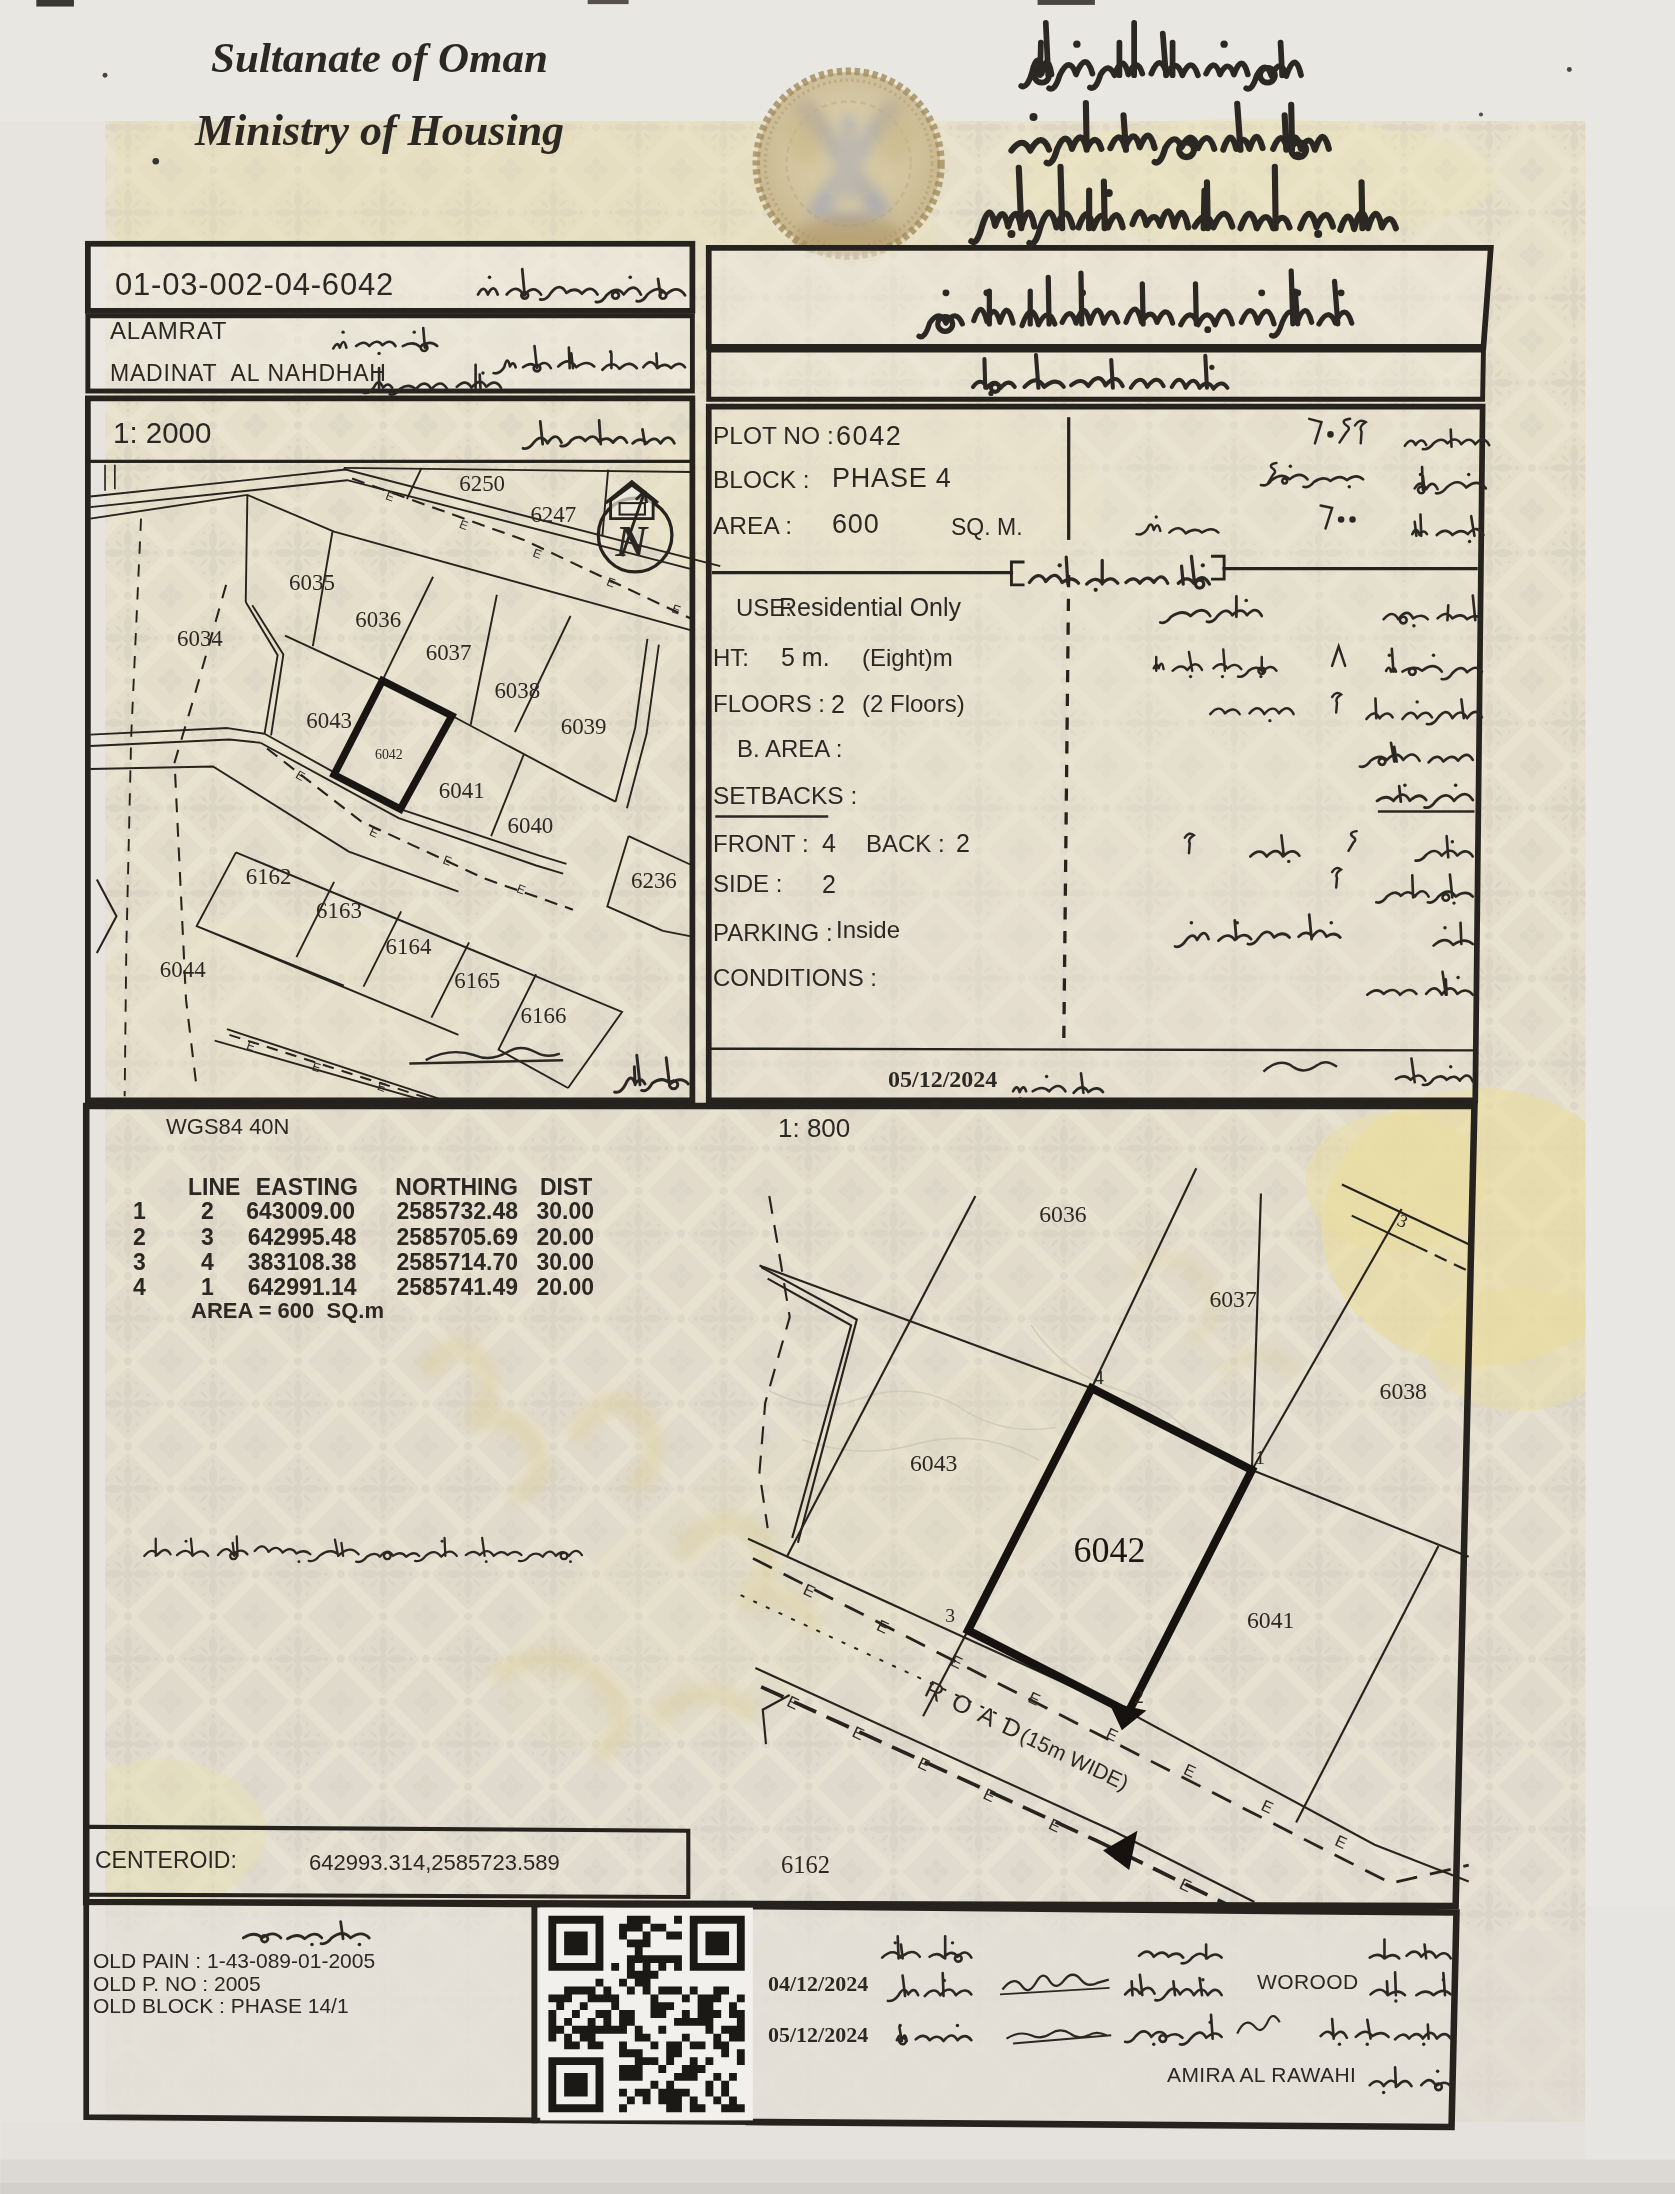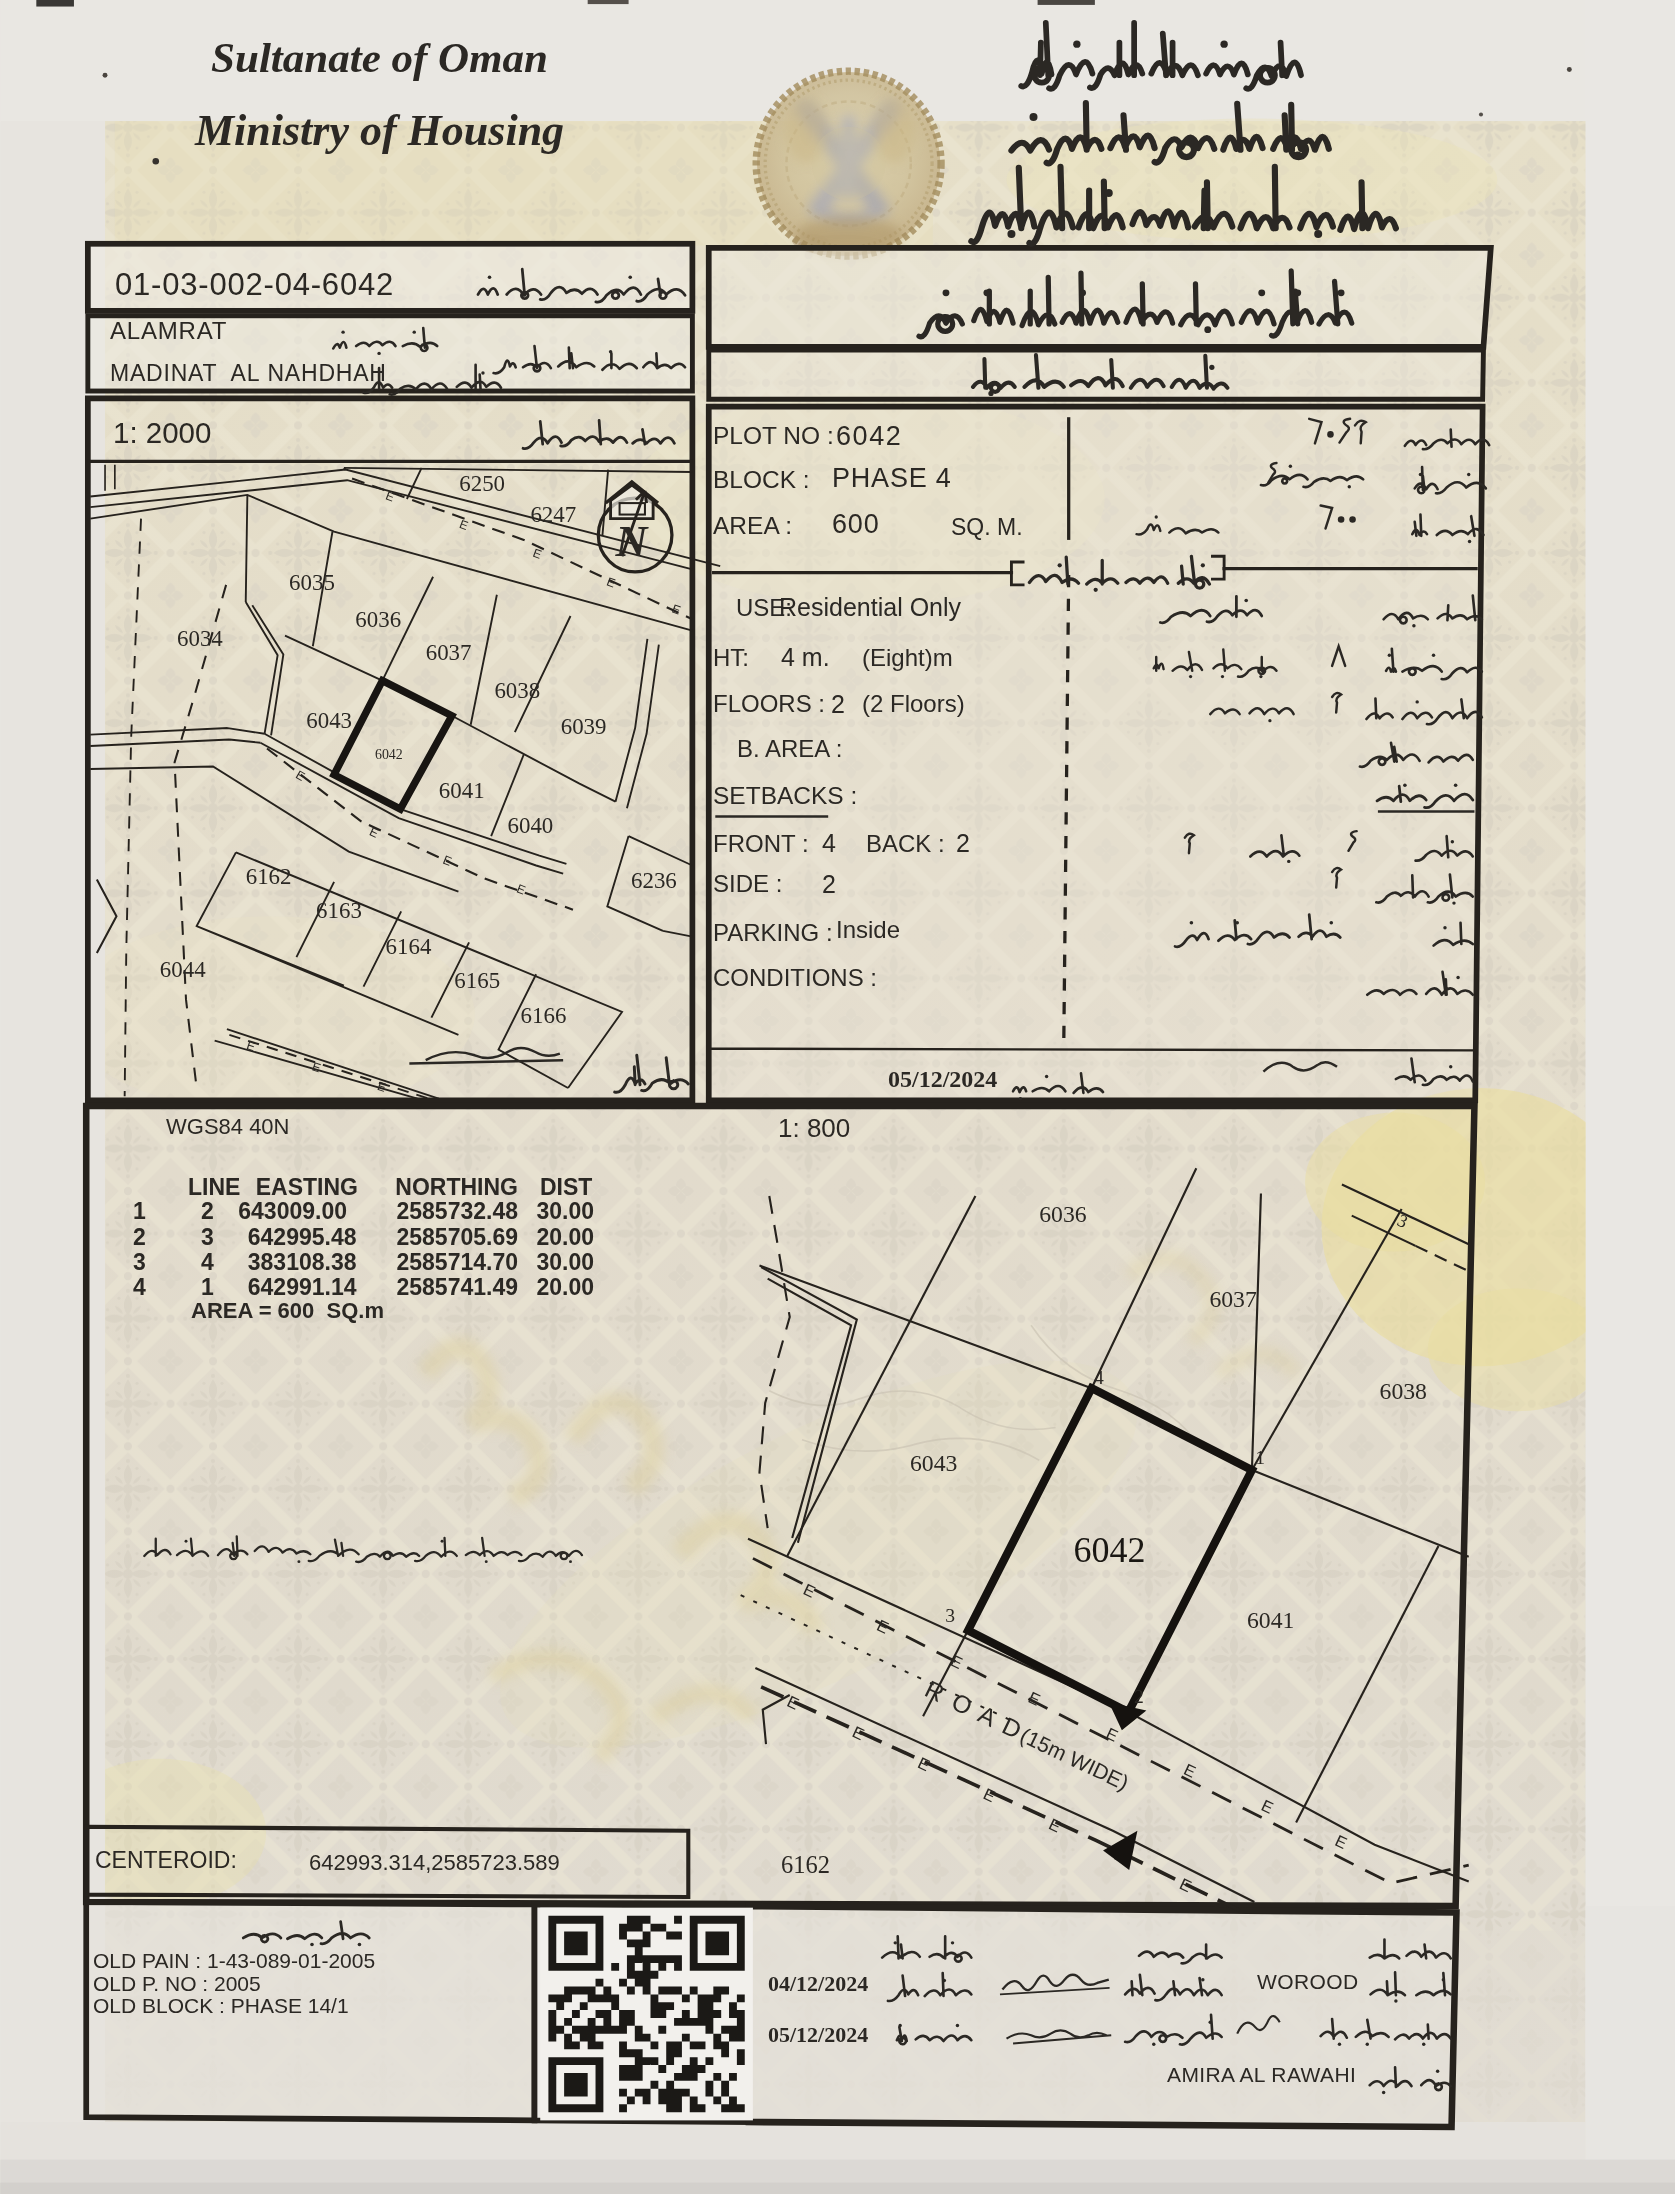--- a/index.html
+++ b/index.html
@@ -417,21 +417,21 @@
     <div class="t" style="left:713px;top:422px;font-size:24.5px;font-family:'Liberation Sans',sans-serif;">PLOT NO :</div>
     <div class="t" style="left:836px;top:421px;font-size:27px;font-family:'Liberation Sans',sans-serif;letter-spacing:1.6px;">6042</div>
     <div class="t" style="left:713px;top:466px;font-size:24.5px;font-family:'Liberation Sans',sans-serif;">BLOCK :</div>
     <div class="t" style="left:832px;top:463px;font-size:27px;font-family:'Liberation Sans',sans-serif;letter-spacing:0.8px;">PHASE 4</div>
     <div class="t" style="left:713px;top:512px;font-size:24.5px;font-family:'Liberation Sans',sans-serif;">AREA :</div>
     <div class="t" style="left:832px;top:509px;font-size:27px;font-family:'Liberation Sans',sans-serif;letter-spacing:0.8px;">600</div>
     <div class="t" style="left:951px;top:515px;font-size:23px;font-family:'Liberation Sans',sans-serif;">SQ. M.</div>
     <div class="t" style="left:713px;top:595px;font-size:24px;font-family:'Liberation Sans',sans-serif;padding-left:23px;">USE:</div>
     <div class="t" style="left:779px;top:593px;font-size:25px;font-family:'Liberation Sans',sans-serif;">Residential Only</div>
     <div class="t" style="left:713px;top:645px;font-size:24px;font-family:'Liberation Sans',sans-serif;">HT:</div>
-    <div class="t" style="left:781px;top:643px;font-size:25px;font-family:'Liberation Sans',sans-serif;">4 m.</div>
+    <div class="t" style="left:781px;top:643px;font-size:25px;font-family:'Liberation Sans',sans-serif;">5 m.</div>
     <div class="t" style="left:862px;top:645px;font-size:24px;font-family:'Liberation Sans',sans-serif;">(Eight)m</div>
     <div class="t" style="left:713px;top:691px;font-size:24px;font-family:'Liberation Sans',sans-serif;">FLOORS :</div>
     <div class="t" style="left:831px;top:690px;font-size:25px;font-family:'Liberation Sans',sans-serif;">2</div>
     <div class="t" style="left:862px;top:691px;font-size:24px;font-family:'Liberation Sans',sans-serif;">(2 Floors)</div>
     <div class="t" style="left:713px;top:736px;font-size:24px;font-family:'Liberation Sans',sans-serif;padding-left:24px;">B. AREA :</div>
     <div class="t" style="left:713px;top:782px;font-size:24.5px;font-family:'Liberation Sans',sans-serif;">SETBACKS :</div>
     <div class="t" style="left:713px;top:831px;font-size:24px;font-family:'Liberation Sans',sans-serif;">FRONT :</div>
     <div class="t" style="left:822px;top:829px;font-size:25px;font-family:'Liberation Sans',sans-serif;">4</div>
     <div class="t" style="left:866px;top:831px;font-size:24px;font-family:'Liberation Sans',sans-serif;">BACK :</div>
     <div class="t" style="left:956px;top:829px;font-size:25px;font-family:'Liberation Sans',sans-serif;">2</div>
@@ -442,21 +442,21 @@
     <div class="t" style="left:713px;top:965px;font-size:24px;font-family:'Liberation Sans',sans-serif;">CONDITIONS :</div>
     <div class="t" style="left:888px;top:1066px;font-size:24px;font-family:'Liberation Serif',serif;font-weight:700;">05/12/2024</div>
     <div class="t" style="left:166px;top:1115px;font-size:22px;font-family:'Liberation Sans',sans-serif;">WGS84 40N</div>
     <div class="t" style="left:778px;top:1114px;font-size:26px;font-family:'Liberation Sans',sans-serif;">1: 800</div>
     <div class="t" style="left:188px;top:1175px;font-size:23px;font-family:'Liberation Sans',sans-serif;font-weight:700;">LINE</div>
     <div class="t" style="left:31px;top:1175px;width:327px;text-align:right;font-size:23px;font-family:'Liberation Sans',sans-serif;font-weight:700;">EASTING</div>
     <div class="t" style="left:191px;top:1175px;width:327px;text-align:right;font-size:23px;font-family:'Liberation Sans',sans-serif;font-weight:700;">NORTHING</div>
     <div class="t" style="left:540px;top:1175px;font-size:23px;font-family:'Liberation Sans',sans-serif;font-weight:700;">DIST</div>
     <div class="t" style="left:133px;top:1199px;font-size:23px;font-family:'Liberation Sans',sans-serif;font-weight:700;">1</div>
     <div class="t" style="left:201px;top:1199px;font-size:23px;font-family:'Liberation Sans',sans-serif;font-weight:700;">2</div>
-    <div class="t" style="left:20px;top:1199px;width:327px;text-align:right;font-size:23px;font-family:'Liberation Sans',sans-serif;font-weight:700;">643009.00</div>
+    <div class="t" style="left:28px;top:1199px;width:327px;text-align:right;font-size:23px;font-family:'Liberation Sans',sans-serif;font-weight:700;">643009.00</div>
     <div class="t" style="left:191px;top:1199px;width:327px;text-align:right;font-size:23px;font-family:'Liberation Sans',sans-serif;font-weight:700;">2585732.48</div>
     <div class="t" style="left:267px;top:1199px;width:327px;text-align:right;font-size:23px;font-family:'Liberation Sans',sans-serif;font-weight:700;">30.00</div>
     <div class="t" style="left:133px;top:1225px;font-size:23px;font-family:'Liberation Sans',sans-serif;font-weight:700;">2</div>
     <div class="t" style="left:201px;top:1225px;font-size:23px;font-family:'Liberation Sans',sans-serif;font-weight:700;">3</div>
     <div class="t" style="left:29.5px;top:1225px;width:327px;text-align:right;font-size:23px;font-family:'Liberation Sans',sans-serif;font-weight:700;">642995.48</div>
     <div class="t" style="left:191px;top:1225px;width:327px;text-align:right;font-size:23px;font-family:'Liberation Sans',sans-serif;font-weight:700;">2585705.69</div>
     <div class="t" style="left:267px;top:1225px;width:327px;text-align:right;font-size:23px;font-family:'Liberation Sans',sans-serif;font-weight:700;">20.00</div>
     <div class="t" style="left:133px;top:1250px;font-size:23px;font-family:'Liberation Sans',sans-serif;font-weight:700;">3</div>
     <div class="t" style="left:201px;top:1250px;font-size:23px;font-family:'Liberation Sans',sans-serif;font-weight:700;">4</div>
     <div class="t" style="left:29.5px;top:1250px;width:327px;text-align:right;font-size:23px;font-family:'Liberation Sans',sans-serif;font-weight:700;">383108.38</div>

